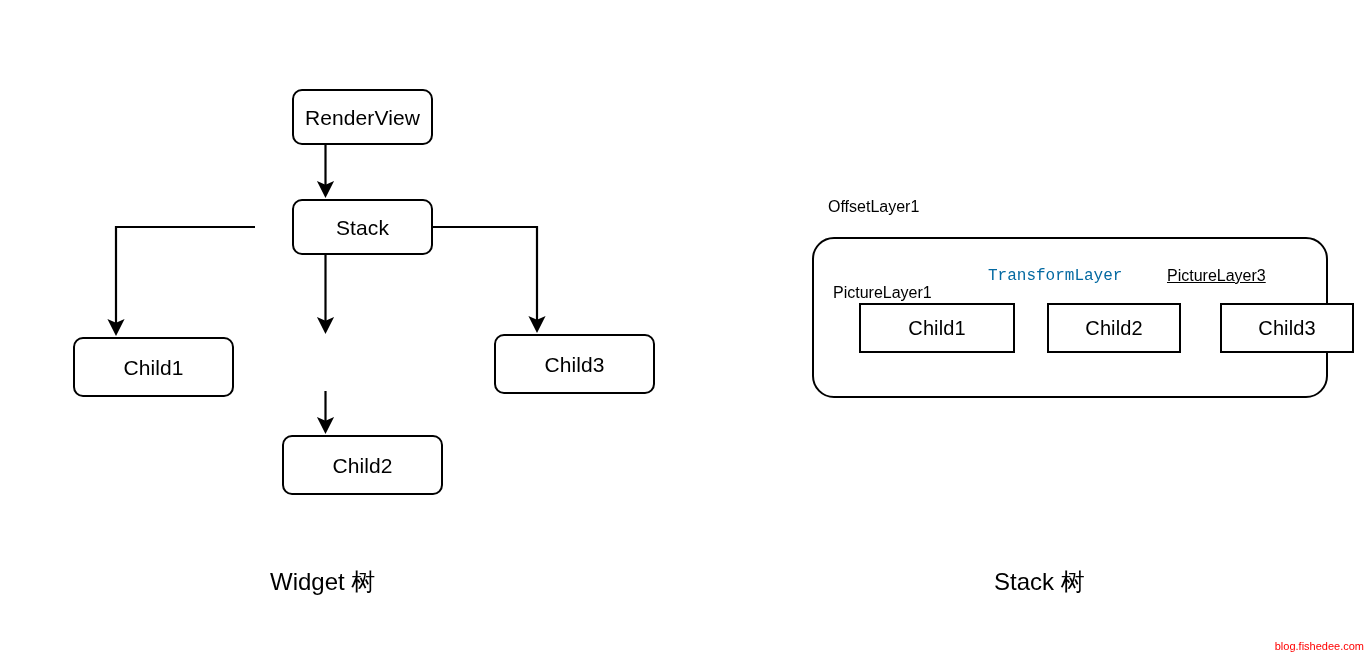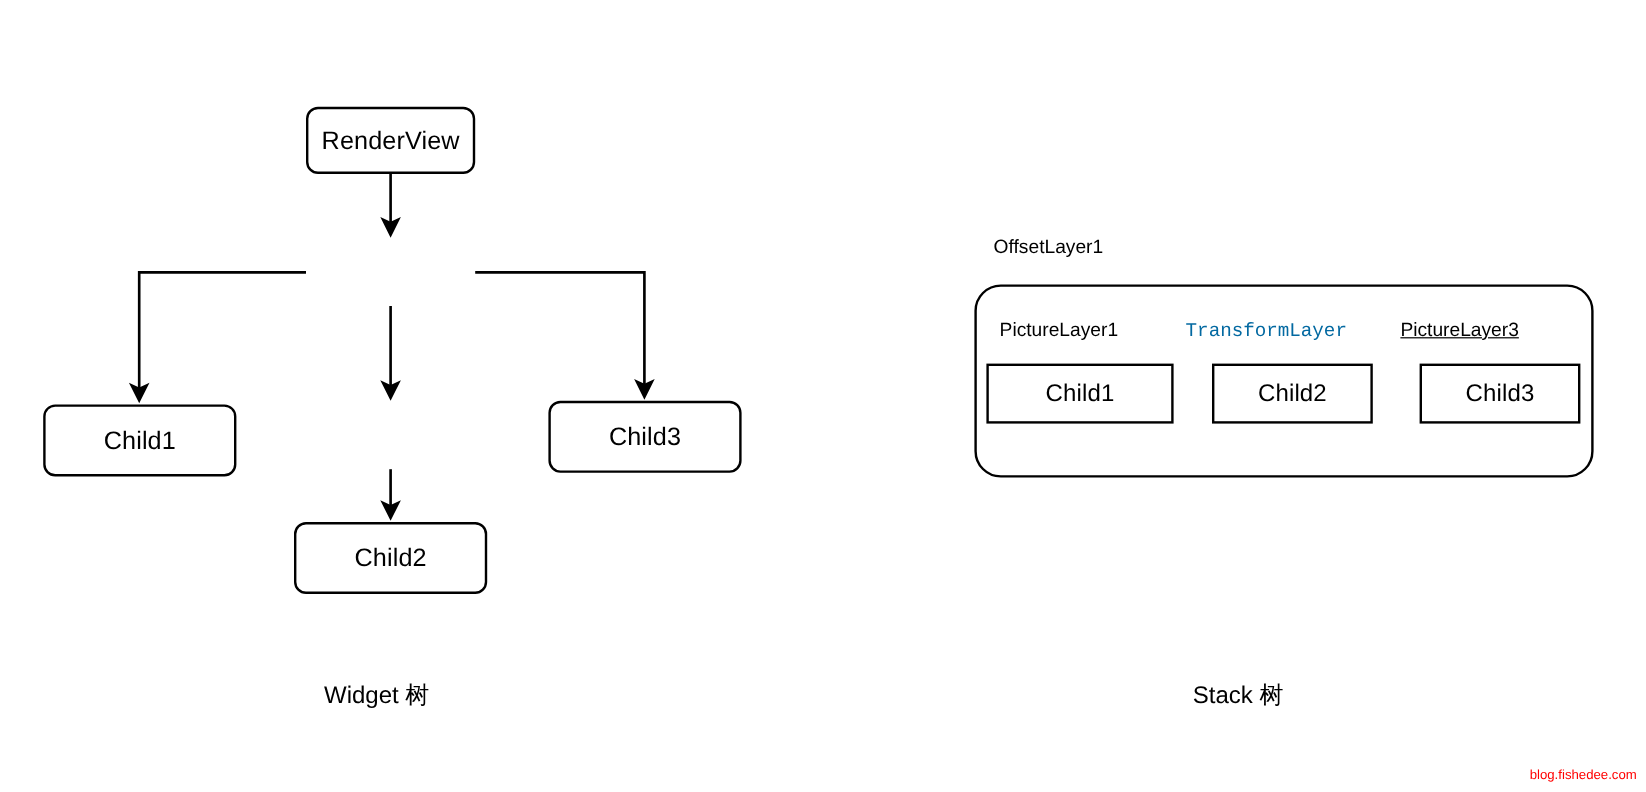--- a/index.html
+++ b/index.html
@@ -30,20 +30,21 @@
     display: flex;
     align-items: center;
     justify-content: center;
     background: #ffffff;
     border: 2px solid #000000;
     border-radius: 10px;
     font-size: 21px;
     line-height: 1;
     white-space: nowrap;
     letter-spacing: 0.1px;
+    margin-left: 37px;
   }
   .node.sharp {
     border-radius: 0;
     border-width: 2px;
     font-size: 20px;
   }
   .node.highlight {
     background: #fce5cd;
     border-color: #d79b00;
     border-width: 2.5px;
@@ -74,21 +75,21 @@
     color: #000000;
   }
   .layer-label.accent {
     color: #0369a1;
     font-family: Liberation Mono, monospace;
   }
 
   
   .caption {
     position: absolute;
-    font-size: 20px;
+    font-size: 24px;
     line-height: 1;
     white-space: nowrap;
     color: #000000;
   }
 
   
   #watermark {
     position: absolute;
     right: 8px;
     bottom: 8px;
@@ -116,35 +117,36 @@
 
     <path d="M325.5,255 L325.5,327" stroke="#000000" stroke-width="2.2" fill="none" marker-end="url(#arrowhead)"></path>
 
     <path d="M396,227 L537,227 L537,326" stroke="#000000" stroke-width="2.2" fill="none" marker-end="url(#arrowhead)"></path>
 
     <path d="M325.5,391 L325.5,427" stroke="#000000" stroke-width="2.2" fill="none" marker-end="url(#arrowhead)"></path>
   </svg>
 
   <div class="node" style="left:255px; top:89px; width:141px; height:56px;">RenderView</div>
 
+  <div class="node" style="left:255px; top:199px; width:141px; height:56px;">Stack</div>
 
   <div class="node" style="left:36px; top:337px; width:161px; height:60px;">Child1</div>
 
 
   <div class="node" style="left:457px; top:334px; width:161px; height:60px;">Child3</div>
 
   <div class="node" style="left:245px; top:435px; width:161px; height:60px;">Child2</div>
 
   <div class="caption" style="left:270px; top:570px;">Widget 树</div>
 
   <div class="layer-label" style="left:828px; top:199px;">OffsetLayer1</div>
 
   <div class="panel-outline" style="left:812px; top:237px; width:516px; height:161px;"></div>
 
-  <div class="layer-label" style="left:833px; top:268px;text-align:center;">PictureLayer1</div>
+  <div class="layer-label" style="left:833px; top:285px;text-align:center;">PictureLayer1</div>
   <div class="node sharp" style="left:822px; top:303px; width:156px; height:50px;">Child1</div>
 
   <div class="layer-label accent" style="left:988px; top:268px;">TransformLayer</div>
   <div class="node sharp" style="left:1010px; top:303px; width:134px; height:50px;">Child2</div>
 
   <div class="layer-label" style="left:1167px; top:268px;text-decoration:underline;">PictureLayer3</div>
   <div class="node sharp" style="left:1183px; top:303px; width:134px; height:50px;">Child3</div>
 
   <div class="caption" style="left:994px; top:570px;">Stack 树</div>
 

